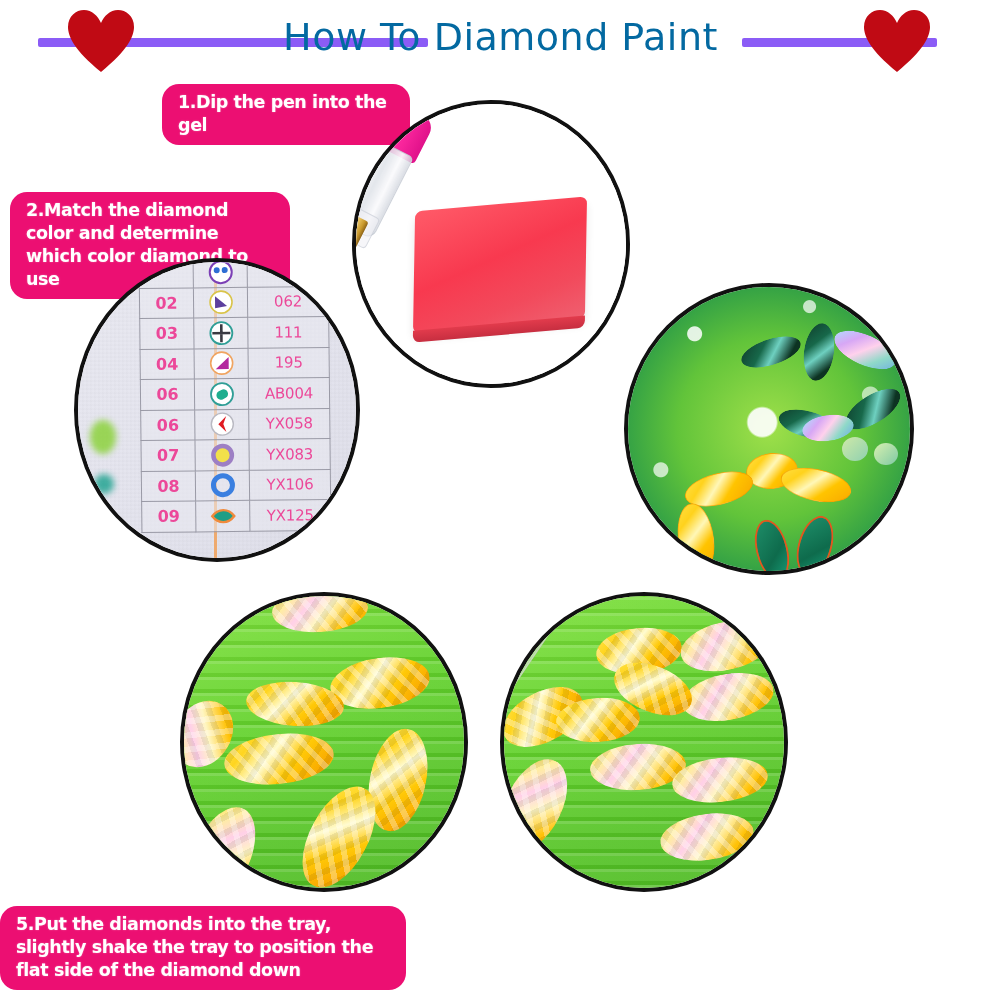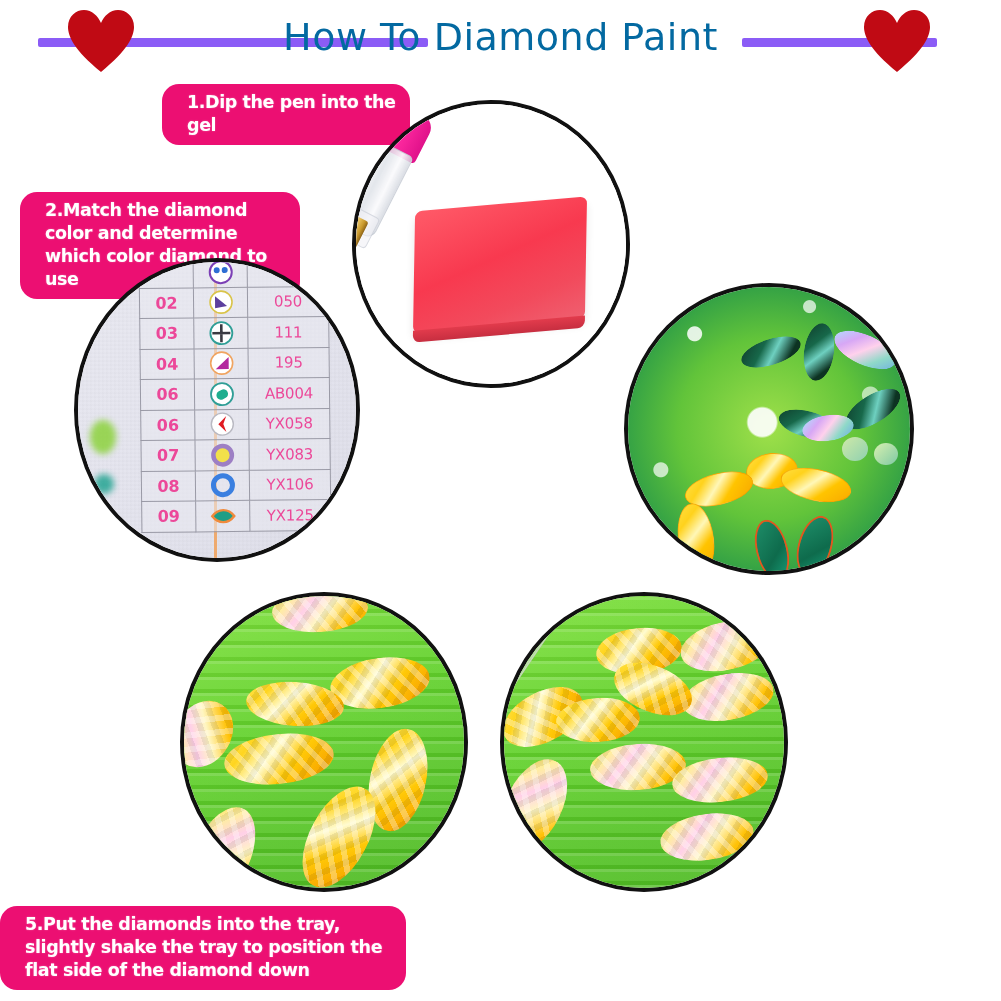--- a/index.html
+++ b/index.html
@@ -31,30 +31,30 @@
     font-size: 38px; font-weight: 400; letter-spacing: .5px;
     color: #0369a1; line-height: 46px;
   }
 
   
   .step-label {
     position: absolute;
     background: #ec0f72;
     color: #ffffff;
     border-radius: 17px;
-    padding: 7px 14px 8px 25px;
+    padding: 7px 14px 8px 16px;
     font-family: "DejaVu Sans", sans-serif;
     font-size: 17.5px;
     font-weight: 700;
     line-height: 23px;
     letter-spacing: -0.4px;
     text-shadow: 0 0 2px rgba(255,255,255,.35);
   }
   #step1-label { left: 162px; top: 84px;  width: 248px; }
-  #step2-label { left: 20px;  top: 192px; width: 280px; }
+  #step2-label { left: 10px;  top: 192px; width: 280px; }
   #step5-label { left: 714px; top: 206px; width: 272px; }
   #step3-label { left: 0px;   top: 906px; width: 406px; }
   #step4-label { left: 556px; top: 906px; width: 442px; }
 
   
   .photo-circle {
     position: absolute;
     border-radius: 50%;
     border: 4px solid #111;
     overflow: hidden;
@@ -266,21 +266,21 @@
                     <circle cx="17" cy="11" r="3" fill="#2f6ed4"></circle>
                   </svg></span></td>
               <td class="c-code">028</td>
             </tr>
             <tr>
               <td class="c-num">02</td>
               <td class="c-sym"><span class="sym"><svg viewBox="0 0 26 26">
                     <circle cx="13" cy="13" r="11" fill="#ffffff" stroke="#d9c44a" stroke-width="1.6"></circle>
         <path d="M7 7 L19 17 L7 19 Z" fill="#5c3f9e"></path>
                   </svg></span></td>
-              <td class="c-code">050</td>
+              <td class="c-code">062</td>
             </tr>
             <tr>
               <td class="c-num">03</td>
               <td class="c-sym"><span class="sym"><svg viewBox="0 0 26 26">
                     <circle cx="13" cy="13" r="11" fill="#ffffff" stroke="#2f9e96" stroke-width="1.8"></circle>
         <path d="M13 4 V22 M4 13 H22" stroke="#3a3a42" stroke-width="2.6" fill="none"></path>
                   </svg></span></td>
               <td class="c-code">111</td>
             </tr>
             <tr>

